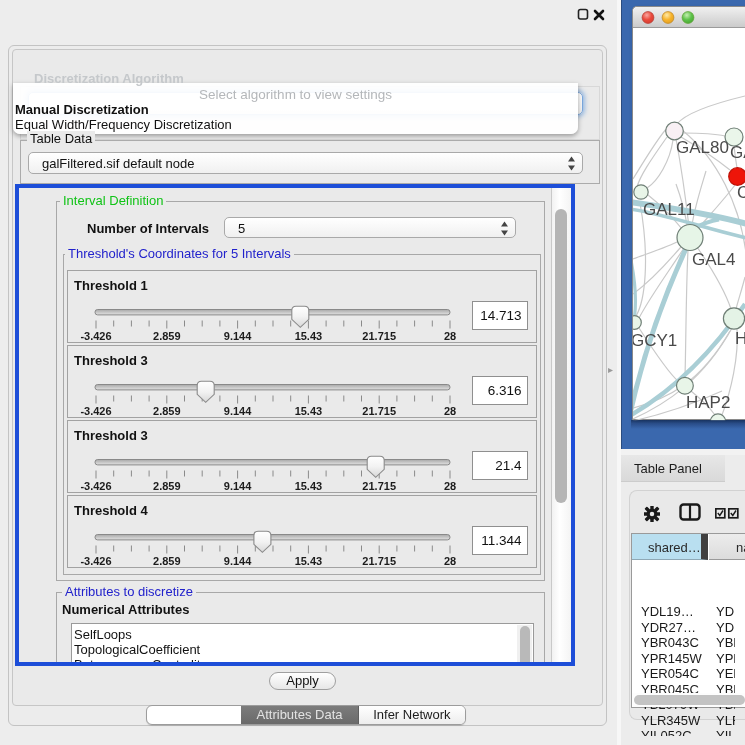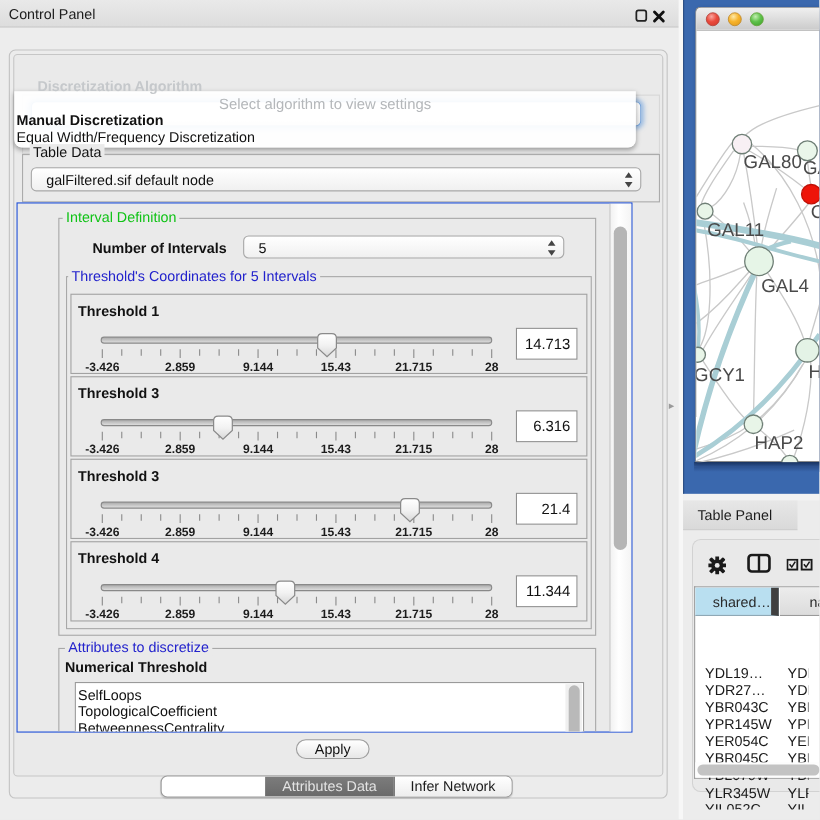--- a/index.html
+++ b/index.html
@@ -39,23 +39,20 @@
 .vthumb { position:absolute; background:#b5b5b5; border-radius:6px; }
 
 
 .trow { position:absolute; left:632px; width:113px; height:15.5px; font-size:13px; color:#1a1a1a; }
 .trow .c1 { position:absolute; left:9px; top:0.5px; }
 .trow .c2 { position:absolute; left:84px; top:0.5px; }
 </style></head>
 <body>
 
 <div id="leftwin">
-  <div id="ltitle">
-      <span>Control Panel</span>
-    </div>
 
   <svg width="36" height="16" style="position:absolute;left:574px;top:6px;">
     <rect x="4.5" y="3.5" width="9" height="9.5" rx="2" fill="none" stroke="#222" stroke-width="1.6"></rect>
     <path d="M 21,5 L 29,13 M 29,5 L 21,13" stroke="#111" stroke-width="2.6" stroke-linecap="round"></path>
   </svg>
 
   <div id="outerpane"></div>
   <div id="innerpane"></div>
 
 
@@ -72,21 +69,21 @@
   <div class="group" style="left:20px; top:140px; width:580px; height:44px; border-color:#ababab;"></div>
   <div class="gtitle" style="left:27px; top:131px; color:#111;">Table Data</div>
   <div class="combo" style="left:28px; top:152px; width:555px; height:22px;">
     <span class="txt">galFiltered.sif default node</span>
     <svg class="arr" width="9" height="17" viewBox="0 0 9 17">
         <path d="M4.5,1.5 L8,6.5 L1,6.5 Z" fill="#444"></path>
         <path d="M4.5,15.5 L8,10.5 L1,10.5 Z" fill="#444"></path>
       </svg>
   </div>
 
-  <div class="abs" style="left:15px; top:184px; width:560px; height:482px; border:1px solid #1d4ed8; background:#eaeaea; overflow:hidden;">
+  <div class="abs" style="left:15px; top:184px; width:560px; height:482px; border:4px solid #1d4ed8; background:#eaeaea; overflow:hidden;">
     <div class="abs" style="left:0; top:0; width:561px; height:482px; overflow:hidden;">
 
       <div class="group" style="left:37px; top:13px; width:489px; height:380px; border-color:#a8a8a8;"></div>
       <div class="gtitle" style="left:41px; top:5px; color:#10c316;">Interval Definition</div>
 
       <div class="abs" style="left:68px; top:33px; font-size:13px; font-weight:bold; color:#111;">Number of Intervals</div>
       <div class="combo" style="left:205px; top:29px; width:292px; height:21px;">
         <span class="txt">5</span>
         <svg class="arr" width="9" height="17" viewBox="0 0 9 17">
             <path d="M4.5,1.5 L8,6.5 L1,6.5 Z" fill="#444"></path>
@@ -303,21 +300,21 @@
               <path d="M 190.1,7.3 L 198.7,7.3 Q 202.9,7.3 202.9,11.5 L 202.9,20.3 L 194.4,28.3 L 185.9,20.3 L 185.9,11.5 Q 185.9,7.3 190.1,7.3 Z" fill="url(#thg)" stroke="#8a8a8a" stroke-width="1.1"></path>
             </svg>
   <div class="tpbox">
               <span>11.344</span>
             </div>
 </div>
       </div>
 
       <div class="group" style="left:37px; top:404px; width:489px; height:80px; border-color:#a8a8a8;"></div>
       <div class="gtitle" style="left:43px; top:396px; color:#2222cc;">Attributes to discretize</div>
-      <div class="abs" style="left:43px; top:414px; font-size:13px; font-weight:bold; color:#111;">Numerical Threshold</div>
+      <div class="abs" style="left:43px; top:414px; font-size:13px; font-weight:bold; color:#111;">Numerical Attributes</div>
       <div class="abs" style="left:52px; top:435px; width:463px; height:60px; background:#fff; border:1px solid #9a9a9a; font-size:13px; color:#111;">
         <div style="padding:4px 0 0 2px; line-height:14.8px;">SelfLoops<br>TopologicalCoefficient<br>BetweennessCentrality</div>
         <div class="abs" style="right:1px; top:1px; width:15px; height:58px; background:#f0f0f0;"></div>
         <div class="vthumb" style="right:3px; top:2px; width:10px; height:56px; background:#b9b9b9;"></div>
       </div>
     </div>
 
     <div class="vsb" style="right:0; top:0; width:20px; height:482px; border-left:1px solid #c9c9c9;"></div>
     <div class="vthumb" style="right:4px; top:21px; width:12px; height:294px;"></div>
   </div>

